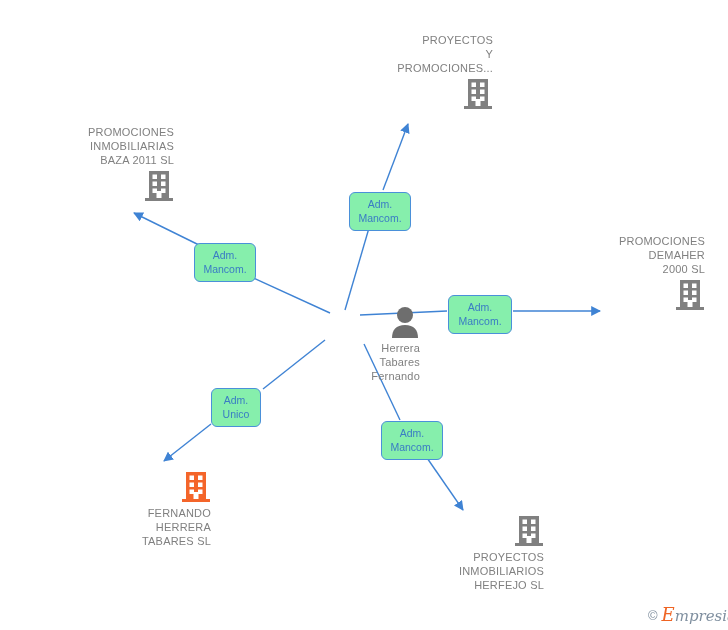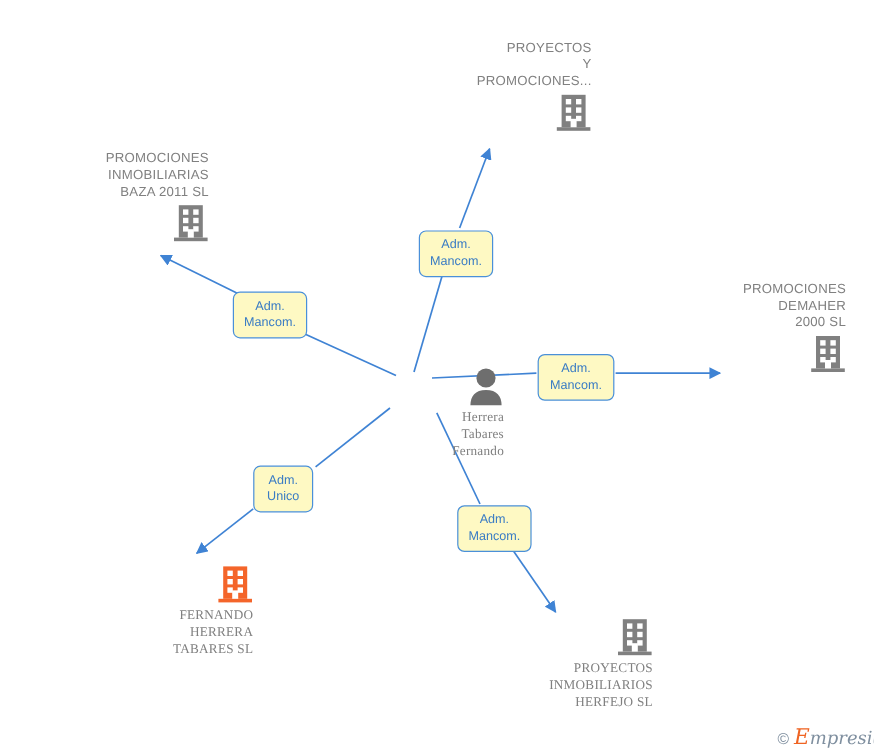--- a/index.html
+++ b/index.html
@@ -34,27 +34,27 @@
     line-height: 0;
   }
   .node .node-label {
     display: block;
     font-size: 11px;
     color: #808080;
     letter-spacing: 0.2px;
     white-space: pre-line;
   }
   .node.label-above .node-label { margin-bottom: 3px; }
-  .node.label-below .node-label { margin-top: 3px; font-family: Liberation Serif, serif; }
+  .node.label-below .node-label { margin-top: 3px; }
 
   .edge-label {
     position: absolute;
     border: 1px solid #4a90d9;
     border-radius: 6px;
-    background: #fef9c3;
+    background: #86efac;
     color: #3a7cc4;
     font-size: 10.5px;
     line-height: 14px;
     text-align: center;
     padding: 4px 6px 5px 6px;
     white-space: pre-line;
     box-sizing: border-box;
   }
   .watermark {
     position: absolute;

